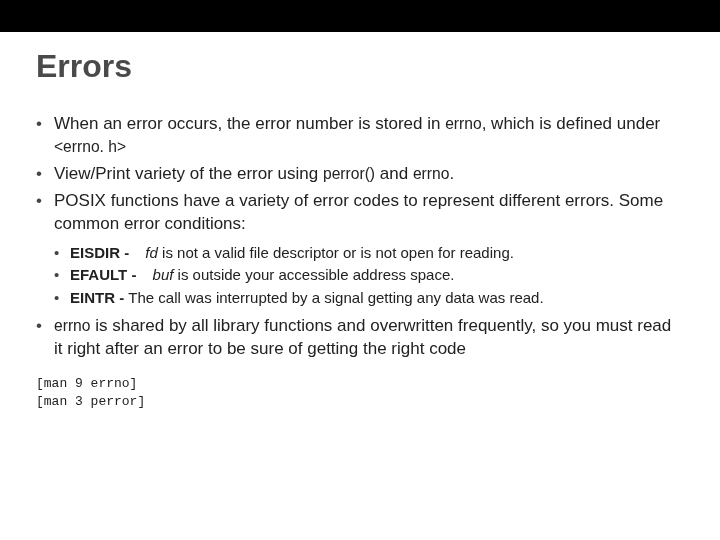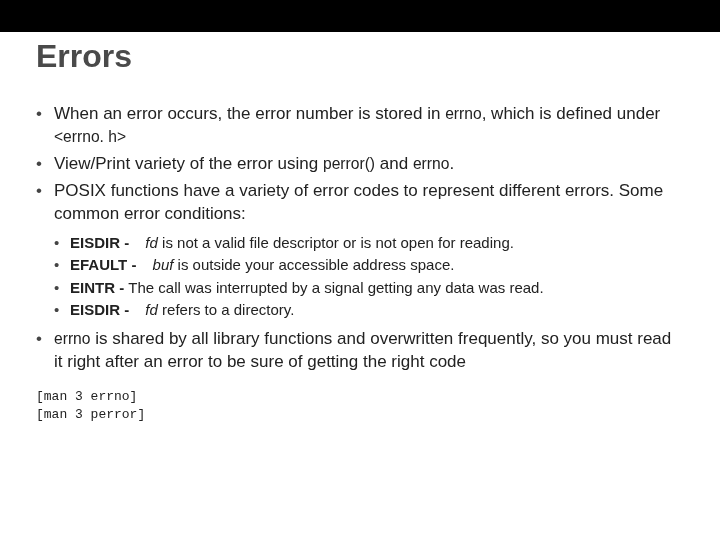--- a/index.html
+++ b/index.html
@@ -1,18 +1,18 @@
 <!DOCTYPE html>
 <html><head>
 <meta charset="utf-8">
 <style>
   * { margin: 0; padding: 0; box-sizing: border-box; }
   html, body { width: 720px; height: 540px; font-family: Arial, Helvetica, sans-serif; background: #fff; }
   .topbar { width: 100%; height: 32px; background: #000; }
-  .slide { padding: 6px 36px 0 36px; }
+  .slide { padding: 16px 36px 0 36px; }
   .title { font-size: 32px; font-weight: bold; color: #4a4a4a; margin-bottom: 28px; }
   ul.outer { list-style: none; }
   ul.outer > li { position: relative; padding-left: 18px; font-size: 17px; line-height: 1.35; color: #222; margin-bottom: 4px; }
   ul.outer > li::before { content: "•"; position: absolute; left: 0; top: 0; color: #444; }
   ul.inner { list-style: none; margin-top: 6px; margin-bottom: 6px; }
   ul.inner > li { position: relative; padding-left: 16px; font-size: 15px; line-height: 1.5; color: #222; }
   ul.inner > li::before { content: "•"; position: absolute; left: 0; top: 0; color: #444; }
   .desc-normal { font-weight: normal; }
   .code { font-family: Arial, Helvetica, sans-serif; font-size: 0.92em; }
   .mono-block { font-family: "Courier New", Courier, monospace; font-size: 13px; line-height: 1.4; margin-top: 14px; color: #222; }
@@ -55,34 +55,29 @@
         <li>
           <span class="li-text">
             <span class="errcode">EFAULT</span><b> - </b><span class="desc-normal"><i>buf</i><span> is outside your accessible address space.</span></span>
           </span>
         </li>
         <li>
           <span class="li-text">
             <span class="errcode">EINTR</span><b> - </b><span class="desc-normal">The call was interrupted by a signal getting any data was read.</span>
           </span>
         </li>
-        <li>
-          <span class="li-text">
-            <span class="errcode">EISDIR</span><b> - </b><span class="desc-normal"><i>fd</i><span> refers to a directory.</span></span>
-          </span>
-        </li>
       </ul>
     </li>
 
     <li>
       <span class="li-text">
         <span class="code">errno</span><span> is shared by all library functions and overwritten frequently, so you must read it right after an error to be sure of getting the right code</span>
       </span>
     </li>
 
   </ul>
 
   <div class="mono-block">
-    <div>[man 3 errno]</div>
+    <div>[man 9 errno]</div>
     <div>[man 3 perror]</div>
   </div>
 
 </div>
 
 </body></html>

